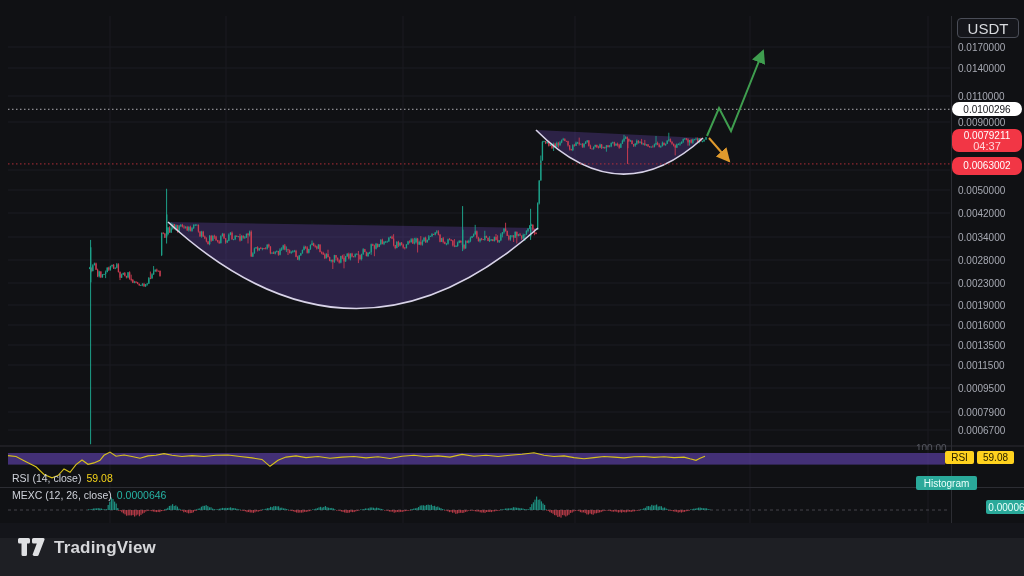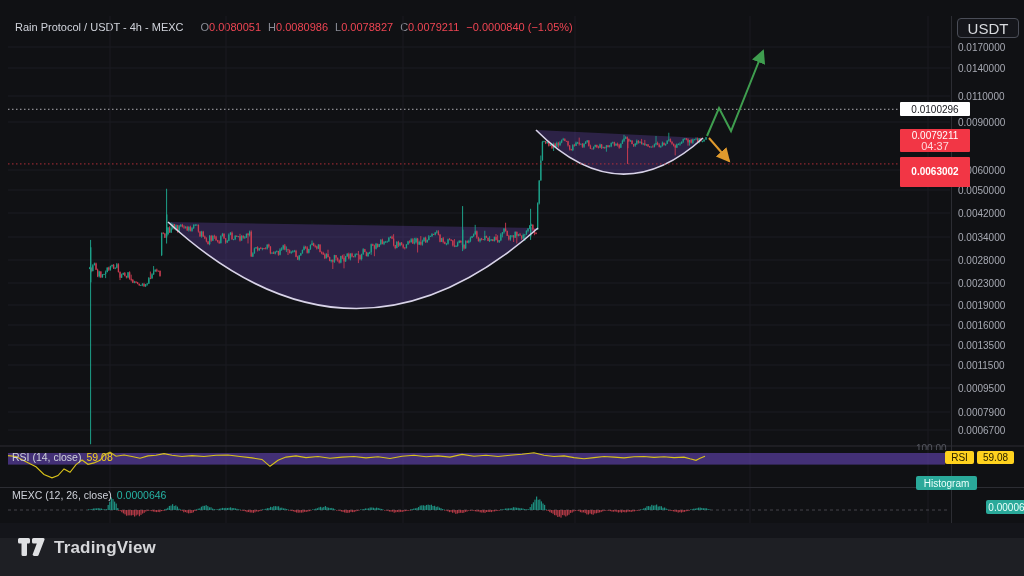--- a/index.html
+++ b/index.html
@@ -8,47 +8,44 @@
   .attribution{position:absolute;left:14px;top:3px;font-size:10.5px;font-weight:600;color:#d5d7dc;letter-spacing:.1px;}
   .symbol-row{position:absolute;left:15px;top:21px;font-size:11px;color:#d1d4dc;white-space:nowrap;}
   .symbol-row .ohlc{margin-left:10px;}
   .symbol-row .k{color:#8b8e98;margin-left:7px;}
   .symbol-row .v{color:#ef4553;}
   .symbol-row .chg{color:#ef4553;margin-left:7px;}
   #cv{position:absolute;left:0;top:0;}
   .time-strip{position:absolute;left:0;top:523px;width:1024px;height:15px;background:#14151a;z-index:1;}
   .usdt-btn{position:absolute;left:957px;top:18px;width:60px;height:18px;border:1px solid #4a4d57;border-radius:4px;
             color:#d8dade;font-size:15px;display:flex;align-items:center;justify-content:center;background:#15161b;z-index:3;}
-  .axis-badge{position:absolute;left:900px;width:70px;font-size:10px;display:flex;align-items:center;justify-content:center;
-            border-radius:1px;z-index:3;}
+  .axis-badge{position:absolute;left:952px;width:70px;font-size:10px;display:flex;align-items:center;justify-content:center;
+            border-radius:7px;z-index:3;}
   .badge-white{background:#ffffff;color:#15161b;height:14px;top:102px;font-weight:500;}
   .badge-last{background:#f23645;color:#fff;height:23px;top:130px;flex-direction:column;line-height:11px;}
   .badge-last .cd{font-size:11px;color:#ffd7db;}
-  .badge-low{background:#f23645;color:#fff;height:30px;top:157px;font-weight:bold;}
+  .badge-low{background:#f23645;color:#fff;height:18px;top:157px;}
   .clipped-label{position:absolute;left:916px;top:443px;height:7px;overflow:hidden;color:#787b86;font-size:10px;opacity:.65;z-index:2;}
   .pane-title{position:absolute;left:12px;font-size:10.5px;color:#cfd2da;z-index:3;white-space:nowrap;}
   .pane-title .val-y{color:#f3d21a;margin-left:5px;}
   .pane-title .val-t{color:#26b3a4;margin-left:5px;}
   .mini-badge{position:absolute;height:13px;border-radius:2px;font-size:10px;display:flex;align-items:center;
               justify-content:center;z-index:3;}
   .mb-yellow{background:#ffd21e;color:#2a2200;}
   .mb-teal{background:#2aa99a;color:#eafffb;}
   .footer{position:absolute;left:0;top:538px;width:1024px;height:38px;background:#1e1f24;display:flex;z-index:3;}
   .footer .logo{margin-left:18px;}
   .footer .brand{margin-left:9px;font-size:17px;font-weight:700;color:#d6d7da;letter-spacing:.2px;}
 </style>
 </head>
 <body>
 
 <div class="app">
 
 
-  <div class="symbol-row">
-    <span>Rain Protocol / USDT - 4h - MEXC</span><span class="ohlc"><span class="k">O</span><span class="v">0.0080051</span><span class="k">H</span><span class="v">0.0080986</span><span class="k">L</span><span class="v">0.0078827</span><span class="k">C</span><span class="v">0.0079211</span><span class="chg">−0.0000840 (−1.05%)</span></span>
-  </div>
 
   <div class="time-strip"></div>
 
   <svg id="cv" width="1024" height="576">
       <defs>
         <marker id="ah-up" markerWidth="9" markerHeight="9" refX="6" refY="3.5" orient="auto">
           <path d="M0,0 L7,3.5 L0,7 Z" fill="#3f9e4f"></path>
         </marker>
         <marker id="ah-dn" markerWidth="9" markerHeight="9" refX="6" refY="3.5" orient="auto">
           <path d="M0,0 L7,3.5 L0,7 Z" fill="#e09a2d"></path>
@@ -1311,21 +1308,21 @@
 
   <div class="axis-badge badge-last" style="top: 129.008px;">
     <span>0.0079211</span>
     <span class="cd">04:37</span>
   </div>
 
   <div class="axis-badge badge-low" style="top: 156.916px;">0.0063002</div>
 
   <div class="clipped-label">100.00</div>
 
-  <div class="pane-title" style="top:451px">
+  <div class="pane-title" style="top:472px">
     <span>RSI (14, close)</span><span class="val-y">59.08</span>
   </div>
   <div class="mini-badge mb-yellow" style="left:945px;top:451px;width:29px">RSI</div>
   <div class="mini-badge mb-yellow" style="left:977px;top:451px;width:37px">59.08</div>
 
   <div class="pane-title" style="top:489px">
     <span>MEXC (12, 26, close)</span><span class="val-t">0.0000646</span>
   </div>
   <div class="mini-badge mb-teal" style="left:916px;top:476px;width:61px;height:14px">Histogram</div>
   <div class="mini-badge mb-teal" style="left:986px;top:500px;width:52px;height:14px">0.0000646</div>

